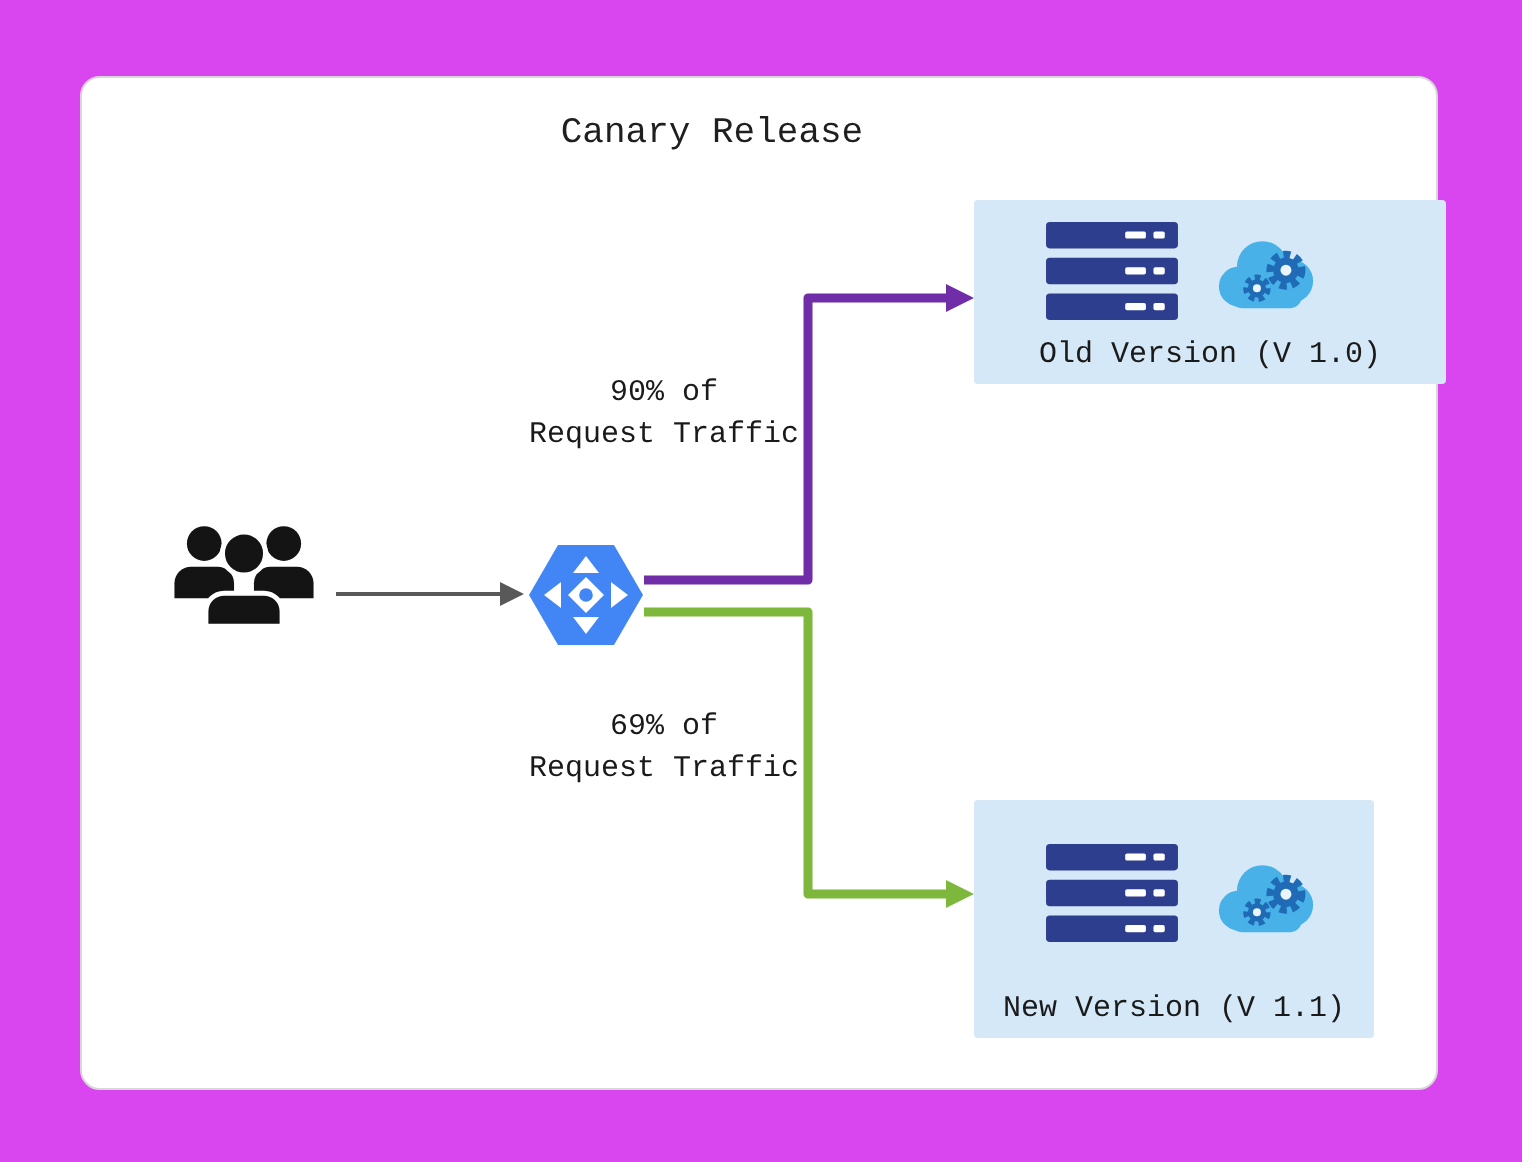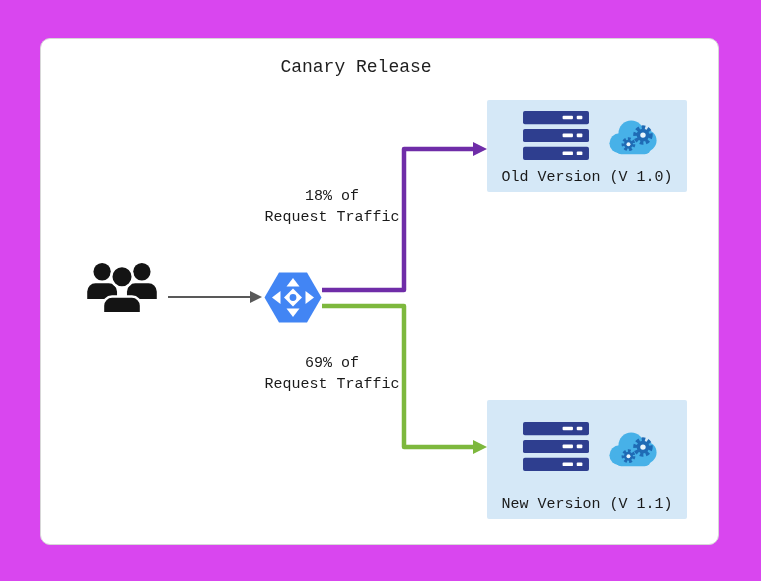--- a/index.html
+++ b/index.html
@@ -34,21 +34,21 @@
     <g>
       <polyline points="322,290 404,290 404,149 473,149" fill="none" stroke-width="4.5" stroke-linejoin="round" stroke="#6f2da8"></polyline>
       <polygon points="473,142 487,149 473,156" fill="#6f2da8"></polygon>
     </g>
     <g>
       <polyline points="322,306 404,306 404,447 473,447" fill="none" stroke-width="4.5" stroke-linejoin="round" stroke="#7db83d"></polyline>
       <polygon points="473,440 487,447 473,454" fill="#7db83d"></polygon>
     </g>
   </svg>
 
-  <div class="edge-label" style="left:257px;top:186px;">18% of
+  <div class="edge-label" style="left:257px;top:186px;">90% of
 Request Traffic</div>
   <div class="edge-label" style="left:257px;top:353px;">69% of
 Request Traffic</div>
 
   <svg class="abs" style="left:80px;top:261px;" width="84" height="53" viewBox="0 0 100 64">
     <g fill="#141414">
       <circle cx="26" cy="13" r="10.5"></circle>
       <path d="M8 46 v-9 a10 10 0 0 1 10-10 h16 a10 10 0 0 1 10 10 v9 z"></path>
       <circle cx="74" cy="13" r="10.5"></circle>
       <path d="M56 46 v-9 a10 10 0 0 1 10-10 h16 a10 10 0 0 1 10 10 v9 z"></path>
@@ -62,21 +62,21 @@
     <g fill="#ffffff">
       <polygon points="30,7 23.5,15.5 36.5,15.5"></polygon>
       <polygon points="30,46 23.5,37.5 36.5,37.5"></polygon>
       <polygon points="9,26.5 17.5,20 17.5,33"></polygon>
       <polygon points="51,26.5 42.5,20 42.5,33"></polygon>
       <polygon points="30,17.5 39,26.5 30,35.5 21,26.5"></polygon>
     </g>
     <circle cx="30" cy="26.5" r="3.4" fill="#4285f4"></circle>
   </svg>
 
-  <div class="node-box" style="left: 487px; top: 100px; height: 92px; background: rgb(213, 232, 247);">
+  <div class="node-box" style="left: 487px; top: 100px; height: 92px; background: rgb(213, 232, 247); padding-left: 36px;">
     <svg class="abs" style="left:36px;top:11px;" width="66" height="49" viewBox="0 0 70 52">
       <g fill="#2e3e8f">
         <rect x="0" y="0" width="70" height="14" rx="2"></rect>
         <rect x="0" y="19" width="70" height="14" rx="2"></rect>
         <rect x="0" y="38" width="70" height="14" rx="2"></rect>
       </g>
       <g fill="#ffffff">
         <rect x="42" y="5" width="11" height="3.8" rx="1"></rect>
           <rect x="57" y="5" width="6" height="3.8" rx="1"></rect>
         <rect x="42" y="24" width="11" height="3.8" rx="1"></rect>

